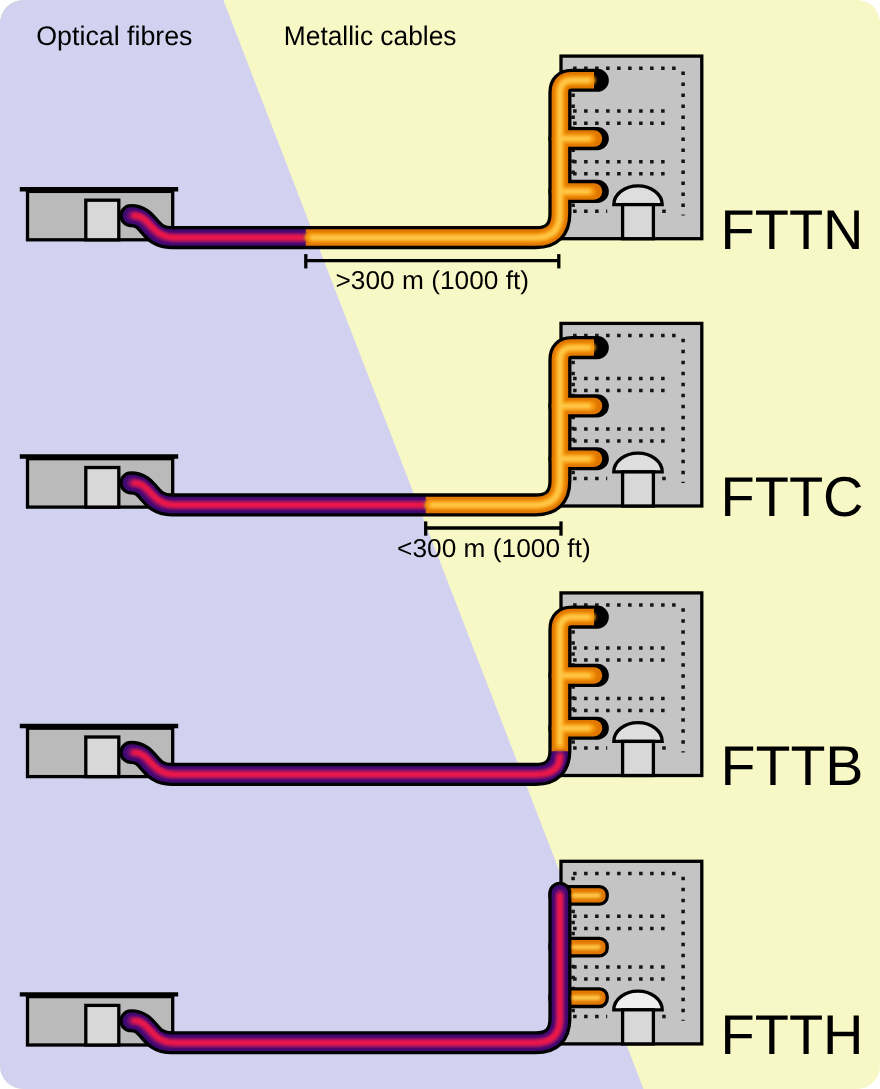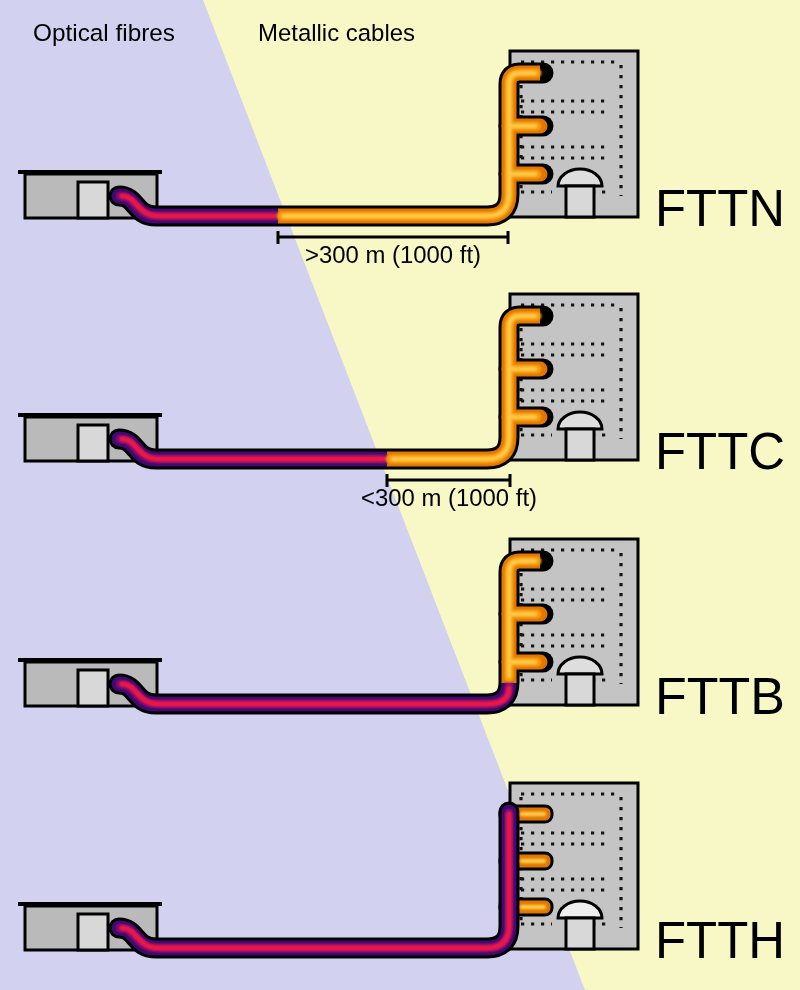--- a/index.html
+++ b/index.html
@@ -1,16 +1,16 @@
 <!DOCTYPE html>
 <html><head>
 <meta charset="utf-8">
 <style>
   html,body{margin:0;padding:0;background:#fff;}
-  .stage{width:800px;height:990px;position:relative;overflow:hidden;}
+  .stage{width:800px;height:990px;position:relative;overflow:hidden;border-radius:21px;}
   svg{display:block;}
   text{font-family:"Liberation Sans","DejaVu Sans",sans-serif;fill:#000;}
   .legend-text{font-size:24.5px;}
   .measure-text{font-size:23.5px;}
   .row-label{font-size:51px;}
 </style>
 </head>
 <body>
 
 <div class="stage">

